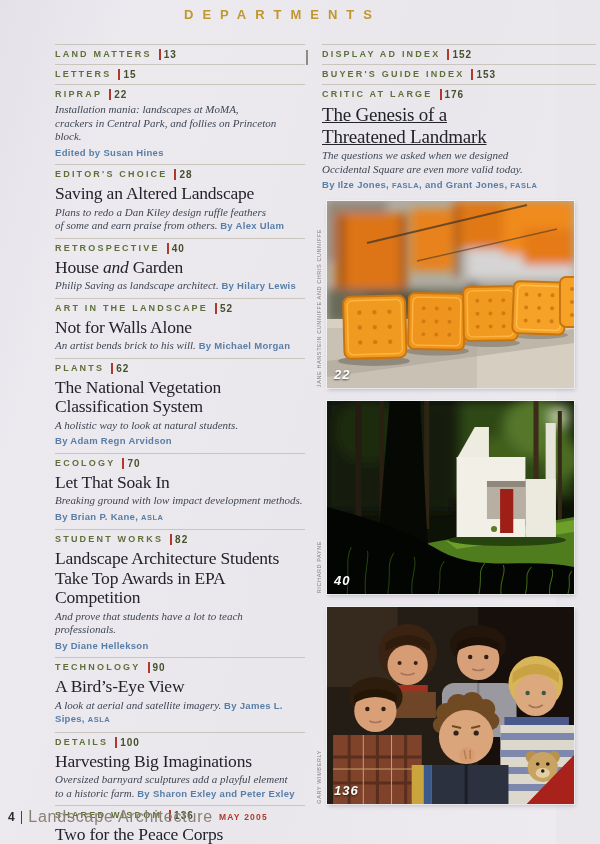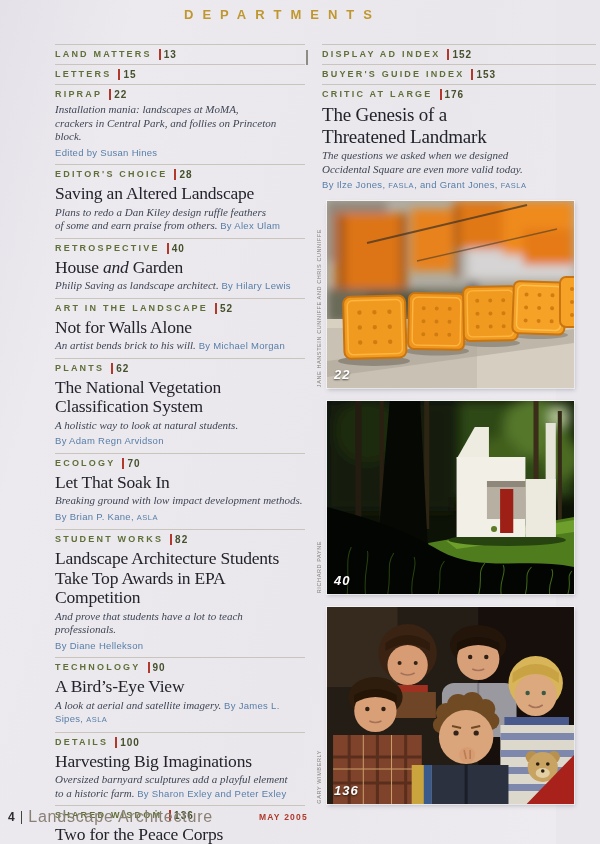--- a/index.html
+++ b/index.html
@@ -68,27 +68,27 @@
   .desc{
     font-family:"Liberation Serif",serif;
     font-style:italic;
     font-size:11px;line-height:13.5px;
     color:var(--desc-ink);
     margin:0 0 5px 0;
   }
   .byline{
     font-family:"Liberation Sans",sans-serif;
     font-style:normal;
-    font-size:9.5px;font-weight:normal;letter-spacing:.3px;
+    font-size:9.5px;font-weight:bold;letter-spacing:.3px;
     color:var(--byline-blue);
   }
   .byline.block{display:block;margin-top:2px;}
   .byline .sc{font-size:7.5px;letter-spacing:.5px;margin-top:12px;}
   
-  .col-right .title{font-size:19px;line-height:21.5px;}
+  .col-right .title{font-size:19px;line-height:21.5px;text-decoration:underline;}
   
   .photo{
     position:relative;
     width:247px;height:187px;
     margin:8px 0 13px 5px;
     background:#111;
     box-shadow:0 0 0 1px rgba(255,255,255,.55), 1px 2px 4px rgba(60,60,80,.25);
   }
   .photo svg{display:block;width:100%;height:100%;}
   .photo-number{
@@ -108,21 +108,21 @@
   .photo-40{height:193px;}
   .photo-136{height:197px;}
   
   .footer{
     position:absolute;left:8px;top:808px;
     display:flex;align-items:center;gap:6px;
   }
   .footer .pgno{font-size:12px;font-weight:bold;color:#2c2c2e;}
   .footer .fbar{width:1.5px;height:13px;background:#44443f;}
   .footer .mag{font-size:16px;font-weight:normal;letter-spacing:.8px;color:var(--footer-gray);}
-  .footer .issue{font-size:8.5px;font-weight:bold;letter-spacing:1.2px;color:var(--page-red);margin-left:40px;}
+  .footer .issue{font-size:8.5px;font-weight:bold;letter-spacing:1.2px;color:var(--page-red);}
 </style>
 </head>
 <body>
 
 <div class="page">
 
   <div class="dept-header">DEPARTMENTS</div>
   <div class="col-tick"></div>
 
   <div class="col col-left" id="col-left">

